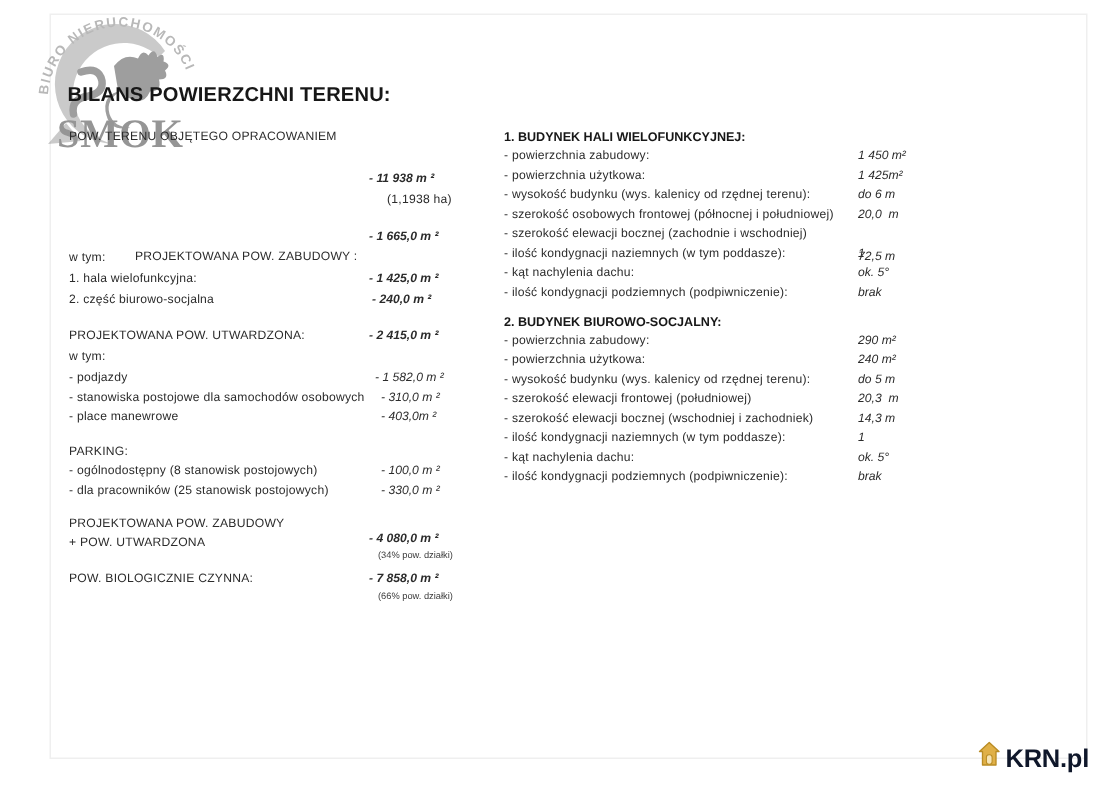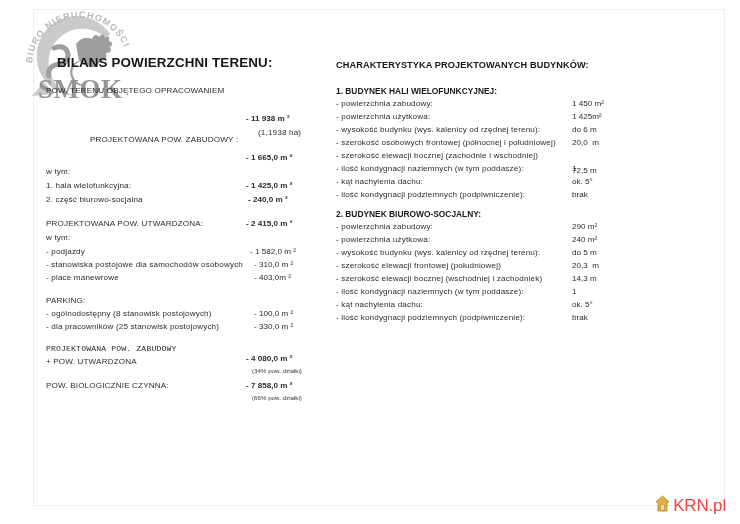--- a/index.html
+++ b/index.html
@@ -50,20 +50,21 @@
     letter-spacing: 0.02em;
     color: #2b2b2b;
   }
   .b { font-weight: bold; }
   .val {
     position: absolute;
     white-space: pre;
     font-size: 8.1px;
     line-height: 10px;
     color: #2b2b2b;
+    font-style: italic;
   }
   .val.b { font-weight: bold; }
   .small {
     position: absolute;
     white-space: pre;
     font-size: 6.2px;
     line-height: 8px;
     color: #3a3a3a;
   }
 
@@ -100,22 +101,22 @@
     position: absolute;
     right: 14px;
     bottom: 8px;
     display: flex;
     align-items: center;
     gap: 3px;
   }
   .krn-text {
     font-family: "Liberation Sans", sans-serif;
     font-size: 17px;
-    font-weight: normal;
-    color: #ef4444;
+    font-weight: bold;
+    color: #0f172a;
     letter-spacing: -0.01em;
     line-height: 1;
   }
 </style>
 </head>
 <body>
 
 <div id="page">
 
   <div class="sheet-border"></div>
@@ -138,27 +139,27 @@
                  q 6 2 1 6 q 3 6 -4 6 q 2 8 -6 8 q -4 9 -12 5 q -9 -2 -10 -10 Z"></path>
         <path d="M 68 56 q -12 6 -9 16 q 3 9 14 9 q -13 3 -16 -8 q -4 -14 11 -17 Z"></path>
       </g>
 
       <text x="24" y="94" font-family="Liberation Serif, serif" font-size="27" font-weight="bold" fill="#3f3f3f" letter-spacing="0.5">SMOK</text>
 
       <path d="M 40 44 q 12 -4 14 6 q 1 8 -9 10 q -12 2 -10 12" stroke="#4f4f4f" stroke-width="5" fill="none" stroke-linecap="round"></path>
     </svg>
   </div>
 
-  <div class="h-main" style="left:57px; top:55px;">BILANS POWIERZCHNI TERENU:</div>
+  <div class="h-main" style="left:45px; top:55px;">BILANS POWIERZCHNI TERENU:</div>
 
   <div class="t" style="left:46px; top:86px;">POW. TERENU OBJĘTEGO OPRACOWANIEM</div>
   <div class="val b" style="left:246px; top:114px;">- 11 938 m ²</div>
   <div class="t" style="left:258px; top:128px;">(1,1938 ha)</div>
 
-  <div class="t" style="left:46px; top:135px;padding-left:44px;">PROJEKTOWANA POW. ZABUDOWY :</div>
+  <div class="t" style="left:46px; top:166px;padding-left:44px;">PROJEKTOWANA POW. ZABUDOWY :</div>
   <div class="val b" style="left:246px; top:153px;">- 1 665,0 m ²</div>
   <div class="t" style="left:46px; top:167px;">w tym:</div>
   <div class="t" style="left:46px; top:181px;">1. hala wielofunkcyjna:</div>
   <div class="val b" style="left:246px; top:181px;">- 1 425,0 m ²</div>
   <div class="t" style="left:46px; top:195px;">2. część biurowo-socjalna</div>
   <div class="val b" style="left:248px; top:195px;">- 240,0 m ²</div>
 
   <div class="t" style="left:46px; top:219px;">PROJEKTOWANA POW. UTWARDZONA:</div>
   <div class="val b" style="left:246px; top:219px;">- 2 415,0 m ²</div>
   <div class="t" style="left:46px; top:233px;">w tym:</div>
@@ -168,30 +169,29 @@
   <div class="val" style="left:254px; top:260px;">- 310,0 m ²</div>
   <div class="t" style="left:46px; top:273px;">- place manewrowe</div>
   <div class="val" style="left:254px; top:273px;">- 403,0m ²</div>
 
   <div class="t" style="left:46px; top:296px;">PARKING:</div>
   <div class="t" style="left:46px; top:309px;">- ogólnodostępny (8 stanowisk postojowych)</div>
   <div class="val" style="left:254px; top:309px;">- 100,0 m ²</div>
   <div class="t" style="left:46px; top:322px;">- dla pracowników (25 stanowisk postojowych)</div>
   <div class="val" style="left:254px; top:322px;">- 330,0 m ²</div>
 
-  <div class="t" style="left:46px; top:344px;font-family:Liberation Mono, monospace;">PROJEKTOWANA POW. ZABUDOWY</div>
+  <div class="t" style="left:46px; top:344px;">PROJEKTOWANA POW. ZABUDOWY</div>
   <div class="t" style="left:46px; top:357px;">+ POW. UTWARDZONA</div>
   <div class="val b" style="left:246px; top:354px;">- 4 080,0 m ²</div>
   <div class="small" style="left:252px; top:367px;">(34% pow. działki)</div>
 
   <div class="t" style="left:46px; top:381px;">POW. BIOLOGICZNIE CZYNNA:</div>
   <div class="val b" style="left:246px; top:381px;">- 7 858,0 m ²</div>
   <div class="small" style="left:252px; top:394px;">(66% pow. działki)</div>
 
-  <div class="h-right" style="left:336px; top:60px;">CHARAKTERYSTYKA PROJEKTOWANYCH BUDYNKÓW:</div>
 
   <div class="h-sub" style="left:336px; top:86px;">1. BUDYNEK HALI WIELOFUNKCYJNEJ:</div>
 
   <div class="t" style="left:336px; top:99px;">- powierzchnia zabudowy:</div>
   <div class="val" style="left:572px; top:99px;">1 450 m²</div>
 
   <div class="t" style="left:336px; top:112px;">- powierzchnia użytkowa:</div>
   <div class="val" style="left:572px; top:112px;">1 425m²</div>
 
   <div class="t" style="left:336px; top:125px;">- wysokość budynku (wys. kalenicy od rzędnej terenu):</div>

